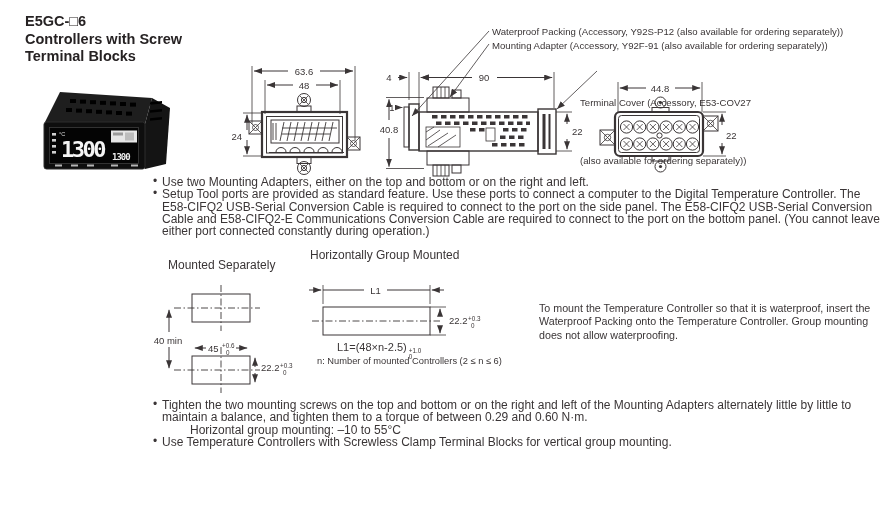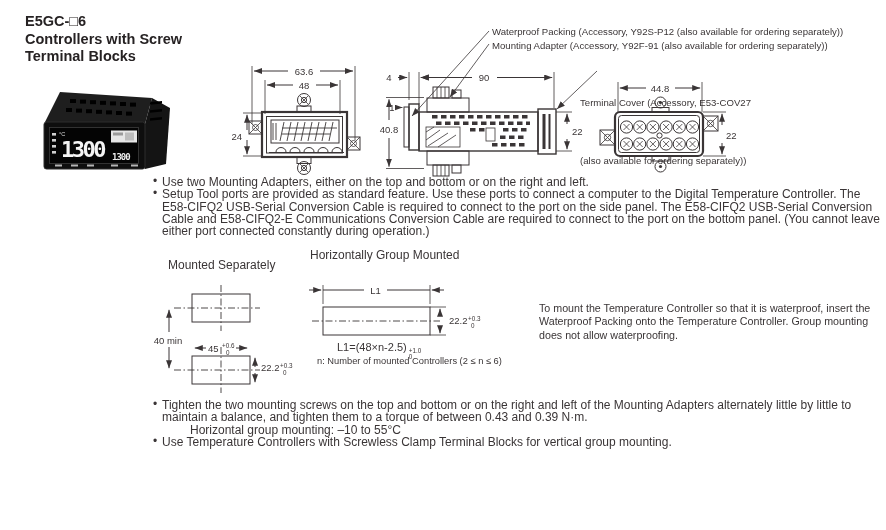--- a/index.html
+++ b/index.html
@@ -411,18 +411,18 @@
     <span>L1=(48×n-2.5)</span><span class="tol">
         <span>+1.0</span>
         <span>0</span>
       </span>
   </div>
   <div class="abs nnote" style="left:297px;top:356px">n: Number of mounted Controllers (2 ≤ n ≤ 6)</div>
 
   <div class="abs wnote" style="left:539px;top:302px;width:350px">To mount the Temperature Controller so that it is waterproof, insert the Waterproof Packing onto the Temperature Controller. Group mounting does not allow waterproofing.</div>
 
   <div class="abs blist" style="left:152px;top:399px;width:734px">
-    <div class="bullet">Tighten the two mounting screws on the top and bottom or on the right and left of the Mounting Adapters alternately little by little to maintain a balance, and tighten them to a torque of between 0.43 and 0.39 N·m.</div>
+    <div class="bullet">Tighten the two mounting screws on the top and bottom or on the right and left of the Mounting Adapters alternately little by little to maintain a balance, and tighten them to a torque of between 0.29 and 0.60 N·m.</div>
     <div class="subnote">Horizontal group mounting: –10 to 55°C</div>
     <div class="bullet">Use Temperature Controllers with Screwless Clamp Terminal Blocks for vertical group mounting.</div>
   </div>
 
 </div>
 
 </body></html>

